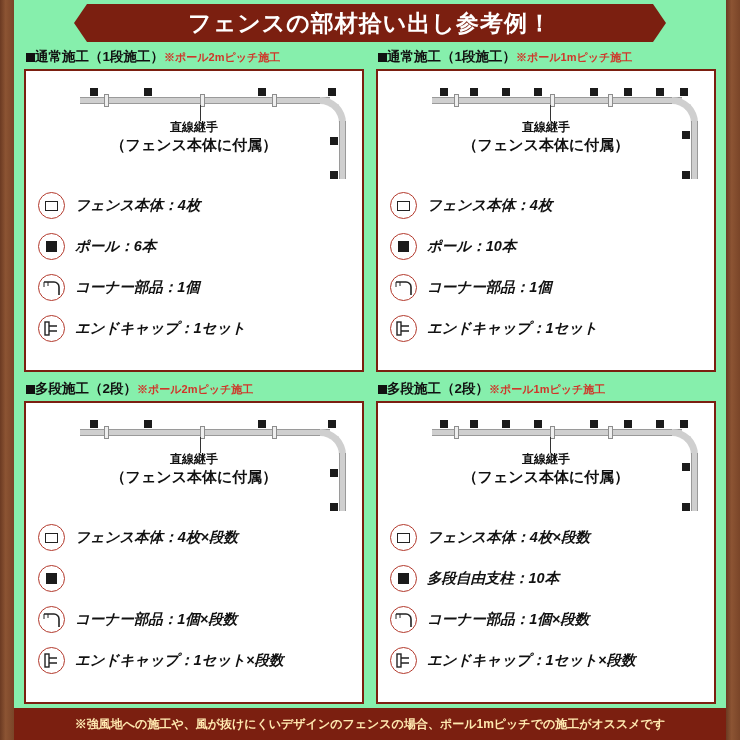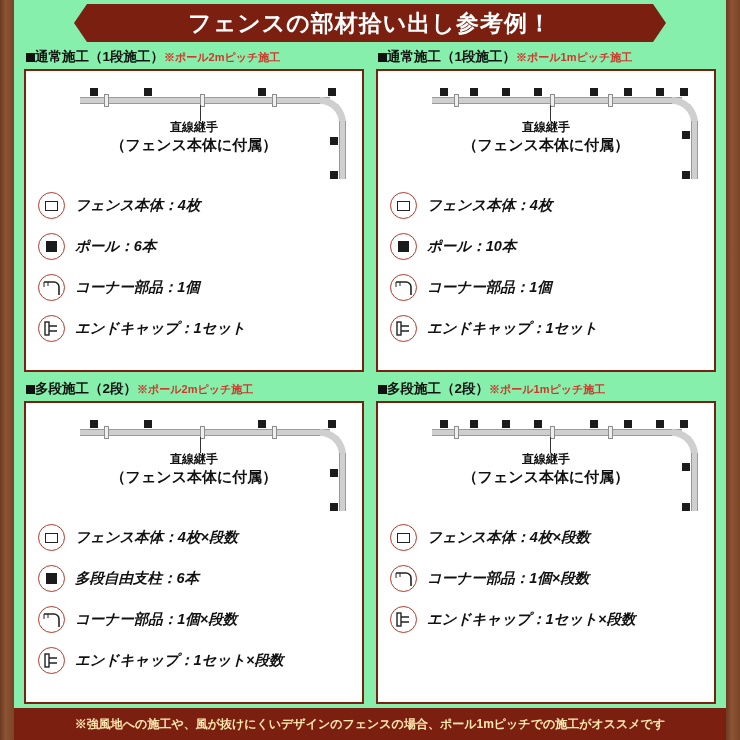--- a/index.html
+++ b/index.html
@@ -417,21 +417,20 @@
           <div class="legend-row">
             <span class="icon-box">
                 <span class="ic-panel"></span>
               </span>
             <span class="legend-text">フェンス本体：4枚×段数</span>
           </div>
           <div class="legend-row">
             <span class="icon-box">
                 <span class="ic-post"></span>
               </span>
-            <span class="legend-text">多段自由支柱：6本</span>
           </div>
           <div class="legend-row">
             <span class="icon-box ic-corner">
               <svg width="19" height="19" viewBox="0 0 19 19">
                 <path d="M2 4 H12 A5 5 0 0 1 17 9 V17" fill="none" stroke="#222" stroke-width="1.6"></path>
                 <path d="M2 4 L2 9 M6 4 L6 8" stroke="#222" stroke-width="1"></path>
               </svg>
             </span>
             <span class="legend-text">コーナー部品：1個×段数</span>
           </div>
@@ -482,20 +481,26 @@
         </div>
 
         <div class="legend">
           <div class="legend-row">
             <span class="icon-box">
                 <span class="ic-panel"></span>
               </span>
             <span class="legend-text">フェンス本体：4枚×段数</span>
           </div>
           <div class="legend-row">
+            <span class="icon-box">
+                <span class="ic-post"></span>
+              </span>
+            <span class="legend-text">多段自由支柱：10本</span>
+          </div>
+          <div class="legend-row">
             <span class="icon-box ic-corner">
               <svg width="19" height="19" viewBox="0 0 19 19">
                 <path d="M2 4 H12 A5 5 0 0 1 17 9 V17" fill="none" stroke="#222" stroke-width="1.6"></path>
                 <path d="M2 4 L2 9 M6 4 L6 8" stroke="#222" stroke-width="1"></path>
               </svg>
             </span>
             <span class="legend-text">コーナー部品：1個×段数</span>
           </div>
           <div class="legend-row">
             <span class="icon-box ic-cap">

